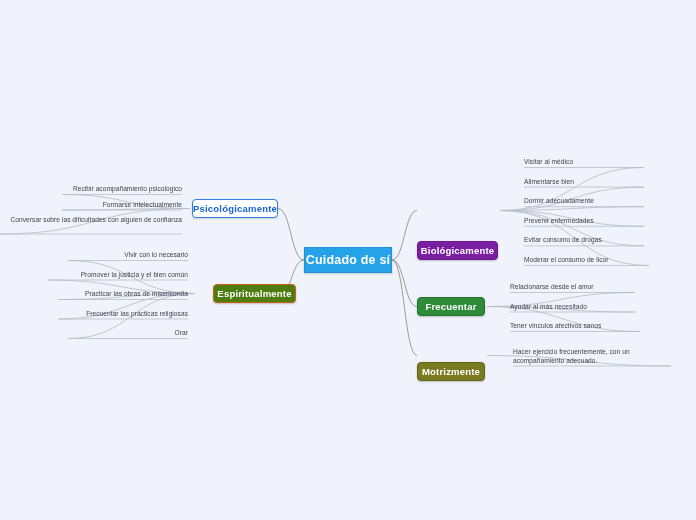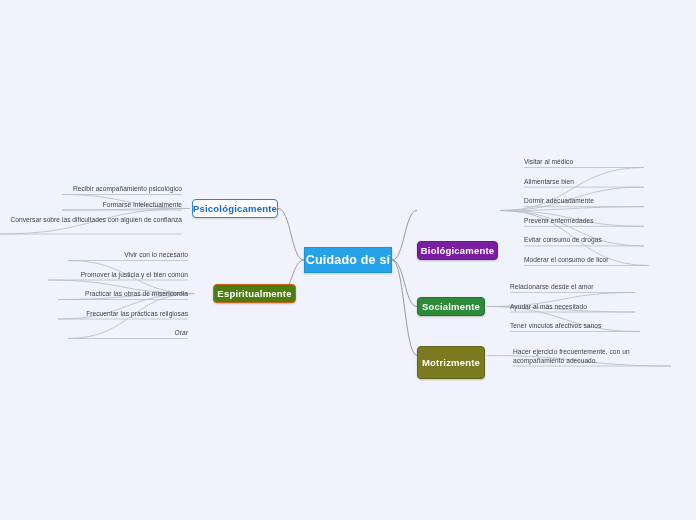--- a/index.html
+++ b/index.html
@@ -132,20 +132,20 @@
       <div class="leaf left" style="width: 130px; top: 290px; left: 58px;">Practicar las obras de misericordia</div>
       <div class="leaf left" style="width: 130px; top: 309.5px; left: 58px;">Frecuentar las prácticas religiosas</div>
       <div class="leaf left" style="width: 120px; top: 329px; left: 68px;">Orar</div>
       <div class="node node-branch" style="left: 417px; top: 201px; width: 81px; height: 19px; background: rgb(123, 31, 162); color: rgb(255, 255, 255); border: 1px solid rgb(104, 24, 138); margin-top: 40px;">Biológicamente</div>
       <div class="leaf right" style="width: 120px; top: 158px; left: 524px;">Visitar al médico</div>
       <div class="leaf right" style="width: 120px; top: 177.6px; left: 524px;">Alimentarse bien</div>
       <div class="leaf right" style="width: 120px; top: 197.2px; left: 524px;">Dormir adecuadamente</div>
       <div class="leaf right" style="width: 120px; top: 216.8px; left: 524px;">Prevenir enfermedades</div>
       <div class="leaf right" style="width: 120px; top: 236.4px; left: 524px;">Evitar consumo de drogas</div>
       <div class="leaf right" style="width: 125px; top: 256px; left: 524px;">Moderar el consumo de licor</div>
-      <div class="node node-branch" style="left: 417px; top: 297px; width: 68px; height: 19px; background: rgb(46, 139, 58); color: rgb(255, 255, 255); border: 1px solid rgb(36, 112, 46);">Socialmente</div>
+      <div class="node node-branch" style="left: 417px; top: 297px; width: 68px; height: 19px; background: rgb(46, 139, 58); color: rgb(255, 255, 255); border: 1px solid rgb(36, 112, 46);">Frecuentar</div>
       <div class="leaf right" style="width: 125px; top: 283px; left: 510px;">Relacionarse desde el amor</div>
       <div class="leaf right" style="width: 125px; top: 302.5px; left: 510px;">Ayudar al más necesitado</div>
       <div class="leaf right" style="width: 130px; top: 322px; left: 510px;">Tener vínculos afectivos sanos</div>
-      <div class="node node-branch" style="left: 417px; top: 346px; width: 68px; height: 33px; background: rgb(122, 122, 32); color: rgb(255, 255, 255); border: 1px solid rgb(99, 99, 26);">Motrizmente</div>
+      <div class="node node-branch" style="left: 417px; top: 362px; width: 68px; height: 19px; background: rgb(122, 122, 32); color: rgb(255, 255, 255); border: 1px solid rgb(99, 99, 26);">Motrizmente</div>
       <div class="leaf right" style="width: 158px; top: 348px; left: 513px;">Hacer ejercicio frecuentemente, con un acompañamiento adecuado.</div>
     </div>
 </div>
 
 </body></html>

